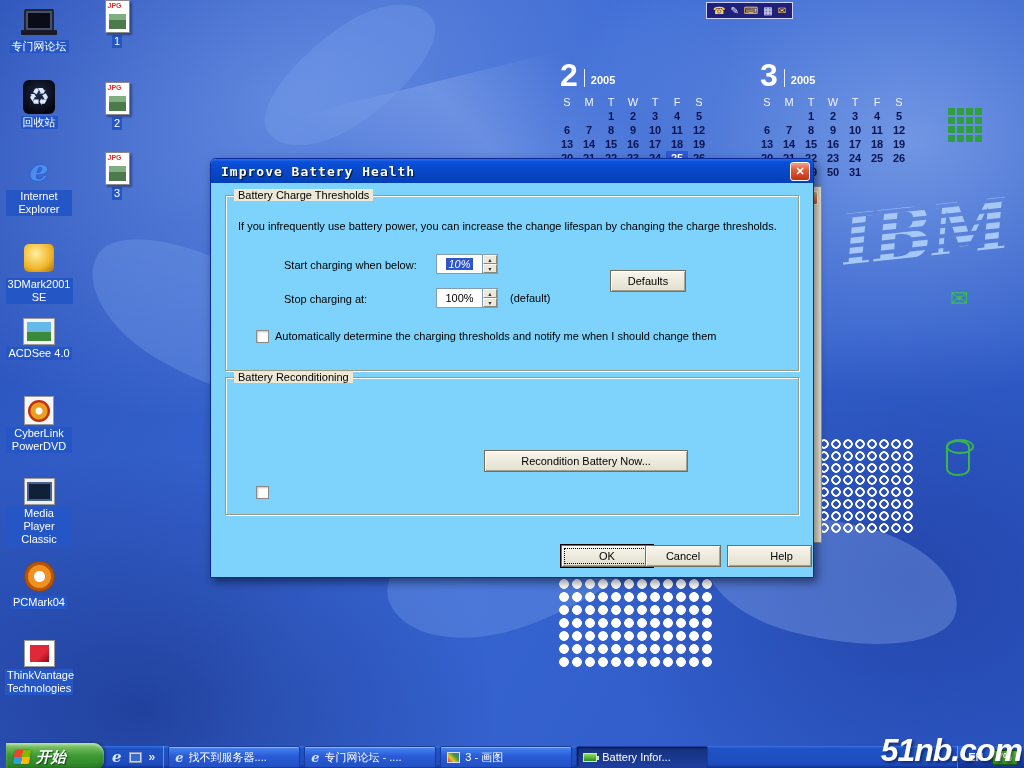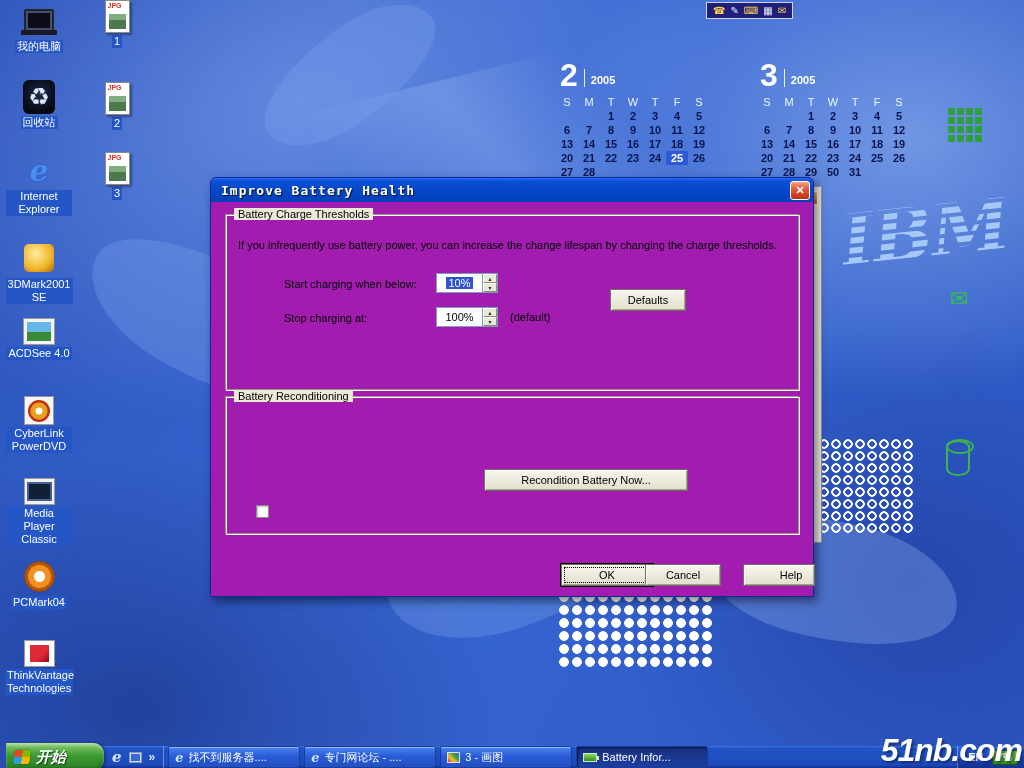--- a/index.html
+++ b/index.html
@@ -84,52 +84,52 @@
   .cal-dow { margin-top:6px; }
   .dw { width:22px; height:13px; font-size:11px; text-align:center; color:#f0f4ff; }
   .dy { width:22px; height:14px; font-size:11px; font-weight:bold; text-align:center; color:#0a1550; line-height:14px; }
   .dy.hl { background:#2d58d8; color:#fff; border-radius:1px; }
 
   
   .bgwin { position:absolute; left:238px; top:186px; width:584px; height:357px; z-index:10; background:#ece9d8; border:1px solid #8f8ea0; }
   .bgwin-btn { position:absolute; right:3px; top:4px; width:16px; height:14px; border-radius:2px; background:linear-gradient(#f5b87a, #d05820); border:1px solid #fff; }
 
   
-  .dialog { position:absolute; left:210px; top:158px; width:604px; height:420px; z-index:20; background:#a21caf; border:1px solid #0a2a9a; border-radius:6px 6px 0 0; box-shadow:3px 4px 10px rgba(0,0,10,.5);margin-top:19px; }
+  .dialog { position:absolute; left:210px; top:158px; width:604px; height:420px; z-index:20; background:#7dd3fc; border:1px solid #0a2a9a; border-radius:6px 6px 0 0; box-shadow:3px 4px 10px rgba(0,0,10,.5); }
   .titlebar { height:24px; border-radius:5px 5px 0 0; display:flex; align-items:center; background:linear-gradient(180deg, #2a6df5 0%, #0a50d8 12%, #0747c8 50%, #0340b8 100%); }
   .title { flex:1; padding-left:10px; color:#fff; font-family:"DejaVu Sans Mono", monospace; font-weight:bold; font-size:13px; letter-spacing:1px; text-shadow:1px 1px 1px #012; }
   .close { width:20px; height:19px; margin-right:3px; border-radius:3px; border:1px solid #fff; background:linear-gradient(#f2a188, #e25c3a 40%, #c03015); color:#fff; display:flex; align-items:center; justify-content:center; }
   .close b { font-size:11px; font-weight:bold; line-height:1; }
   .client { position:absolute; top:24px; left:0; right:0; bottom:0; font-size:11px; color:#000; }
 
   .group { position:absolute; border:1px solid #9b9a7e; box-shadow:1px 1px 0 #ffffff, inset 1px 1px 0 #ffffff; }
   .g1 { left:14px; top:12px; width:574px; height:176px; }
   .g2 { left:14px; top:194px; width:574px; height:138px; }
   .glabel { position:absolute; top:-7px; left:8px; background:#ece9d8; padding:0 4px; font-size:11px; }
   .gdesc { position:absolute; left:12px; top:24px; width:552px; }
   .g2 .gdesc { top:22px; }
   .flabel { position:absolute; }
   .l1 { left:58px; top:63px; } .l2 { left:58px; top:97px; }
 
   .spin { position:absolute; width:62px; height:20px; background:#fff; border:1px solid #7f9db9; display:flex; }
   .sp1 { left:210px; top:58px; } .sp2 { left:210px; top:92px; }
   .spin-text { margin:auto; font-size:11px; padding:0 2px; }
-  .sp1 .spin-text { background:#2f55cc; color:#fff; }
+  .sp1 .spin-text { background:#2f55cc; color:#fff;font-style:italic; }
   .spin-ctl { width:15px; display:flex; flex-direction:column; border-left:1px solid #7f9db9; }
   .sb { flex:1; background:#ece9d8; border:1px solid #fff; border-right-color:#8a887a; border-bottom-color:#8a887a; display:flex; align-items:center; justify-content:center; font-style:normal; }
   .sb b { font-weight:normal; font-size:6px; line-height:1; color:#333; transform:scale(.9); }
 
   .note { position:absolute; left:284px; top:96px; }
 
   .btn { position:absolute; background:linear-gradient(#f8f6ee, #e2dfcc); border:1px solid #71705f; box-shadow:inset 1px 1px 0 rgba(255,255,255,.95), inset -1px -1px 0 rgba(110,108,95,.55); font-size:11px; font-family:"Liberation Sans", sans-serif; color:#000; display:flex; align-items:center; justify-content:center; cursor:default; }
   .defaults { left:384px; top:74px; width:76px; height:22px; }
   .recond { left:258px; top:72px; width:204px; height:22px; }
   .okbtn { left:350px; top:362px; width:92px; height:22px; box-shadow:0 0 0 1px #000, inset 1px 1px 0 rgba(255,255,255,.95), inset -1px -1px 0 rgba(110,108,95,.55); outline:1px dotted #000; outline-offset:-4px; }
   .cancelbtn { left:434px; top:362px; width:76px; height:22px; }
-  .helpbtn { left:532px; top:362px; width:72px; height:22px;padding-left:24px; }
+  .helpbtn { left:516px; top:362px; width:85px; height:22px;padding-left:24px; }
 
   .cbrow { position:absolute; display:flex; align-items:flex-start; gap:6px; width:530px; }
   .cb1 { left:30px; top:134px; } .cb2 { left:30px; top:108px; }
   .cb { width:13px; height:13px; flex:none; background:#fff; border:1px solid #8a8a8a; box-shadow:inset 1px 1px 2px rgba(0,0,0,.25); }
   .cbl { line-height:13px; }
 
   
   .taskbar { position:absolute; left:6px; bottom:0; width:1024px; height:22px; z-index:50; display:flex; align-items:center; background:linear-gradient(#3a75e8, #2053c5 10%, #1e4bbb 85%, #12308c); }
   .start { width:98px; height:28px; flex:none; display:flex; align-items:center; gap:6px; padding-left:8px; color:#fff; font-weight:bold; font-style:italic; font-size:15px; border-radius:0 11px 11px 0; background:linear-gradient(#8cce72, #3d9a34 45%, #2f8527 85%, #226a1c); box-shadow:inset 0 2px 3px rgba(255,255,255,.45), inset 0 -3px 4px rgba(0,60,0,.35), 2px 0 3px rgba(0,0,0,.3); text-shadow:1px 1px 1px #14421a; }
   .winflag { width:16px; height:14px; flex:none; transform:skewX(-8deg); border-radius:2px; background:conic-gradient(from -90deg at 50% 50%, #e8472e 0 25%, #7fba00 0 50%, #ffb900 0 75%, #2a9fd8 0); box-shadow:0 0 2px rgba(0,0,0,.5); }
@@ -178,21 +178,21 @@
 
 <b>☎</b>
     <b>✎</b>
     <b>⌨</b>
     <b>▦</b>
     <b>✉</b>
   </div>
 
 <div class="dicon" style="left:6px;top:2px">
   <div class="art art-laptop"></div>
-  <div class="dlabel">我的电脑</div>
+  <div class="dlabel">专门网论坛</div>
 </div>
 <div class="dicon" style="left:6px;top:80px">
   <div class="art art-recycle">♻</div>
   <div class="dlabel">回收站</div>
 </div>
 <div class="dicon" style="left:6px;top:152px">
   <div class="art art-ie">e</div>
   <div class="dlabel">Internet Explorer</div>
 </div>
 <div class="dicon" style="left:6px;top:240px">
@@ -389,20 +389,24 @@
             </i>
           <i class="sb">
               <b>▼</b>
             </i>
         </span>
       </div>
       <span class="note">(default)</span>
 
       <div class="btn defaults">Defaults</div>
 
+      <div class="cbrow cb1">
+        <span class="cb"></span>
+        <span class="cbl">Automatically determine the charging thresholds and notify me when I should change them</span>
+      </div>
     </div>
 
     <div class="group g2">
       <span class="glabel">Battery Reconditioning</span>
 
       <div class="btn recond">Recondition Battery Now...</div>
 
       <div class="cbrow cb2">
         <span class="cb"></span>
       </div>

